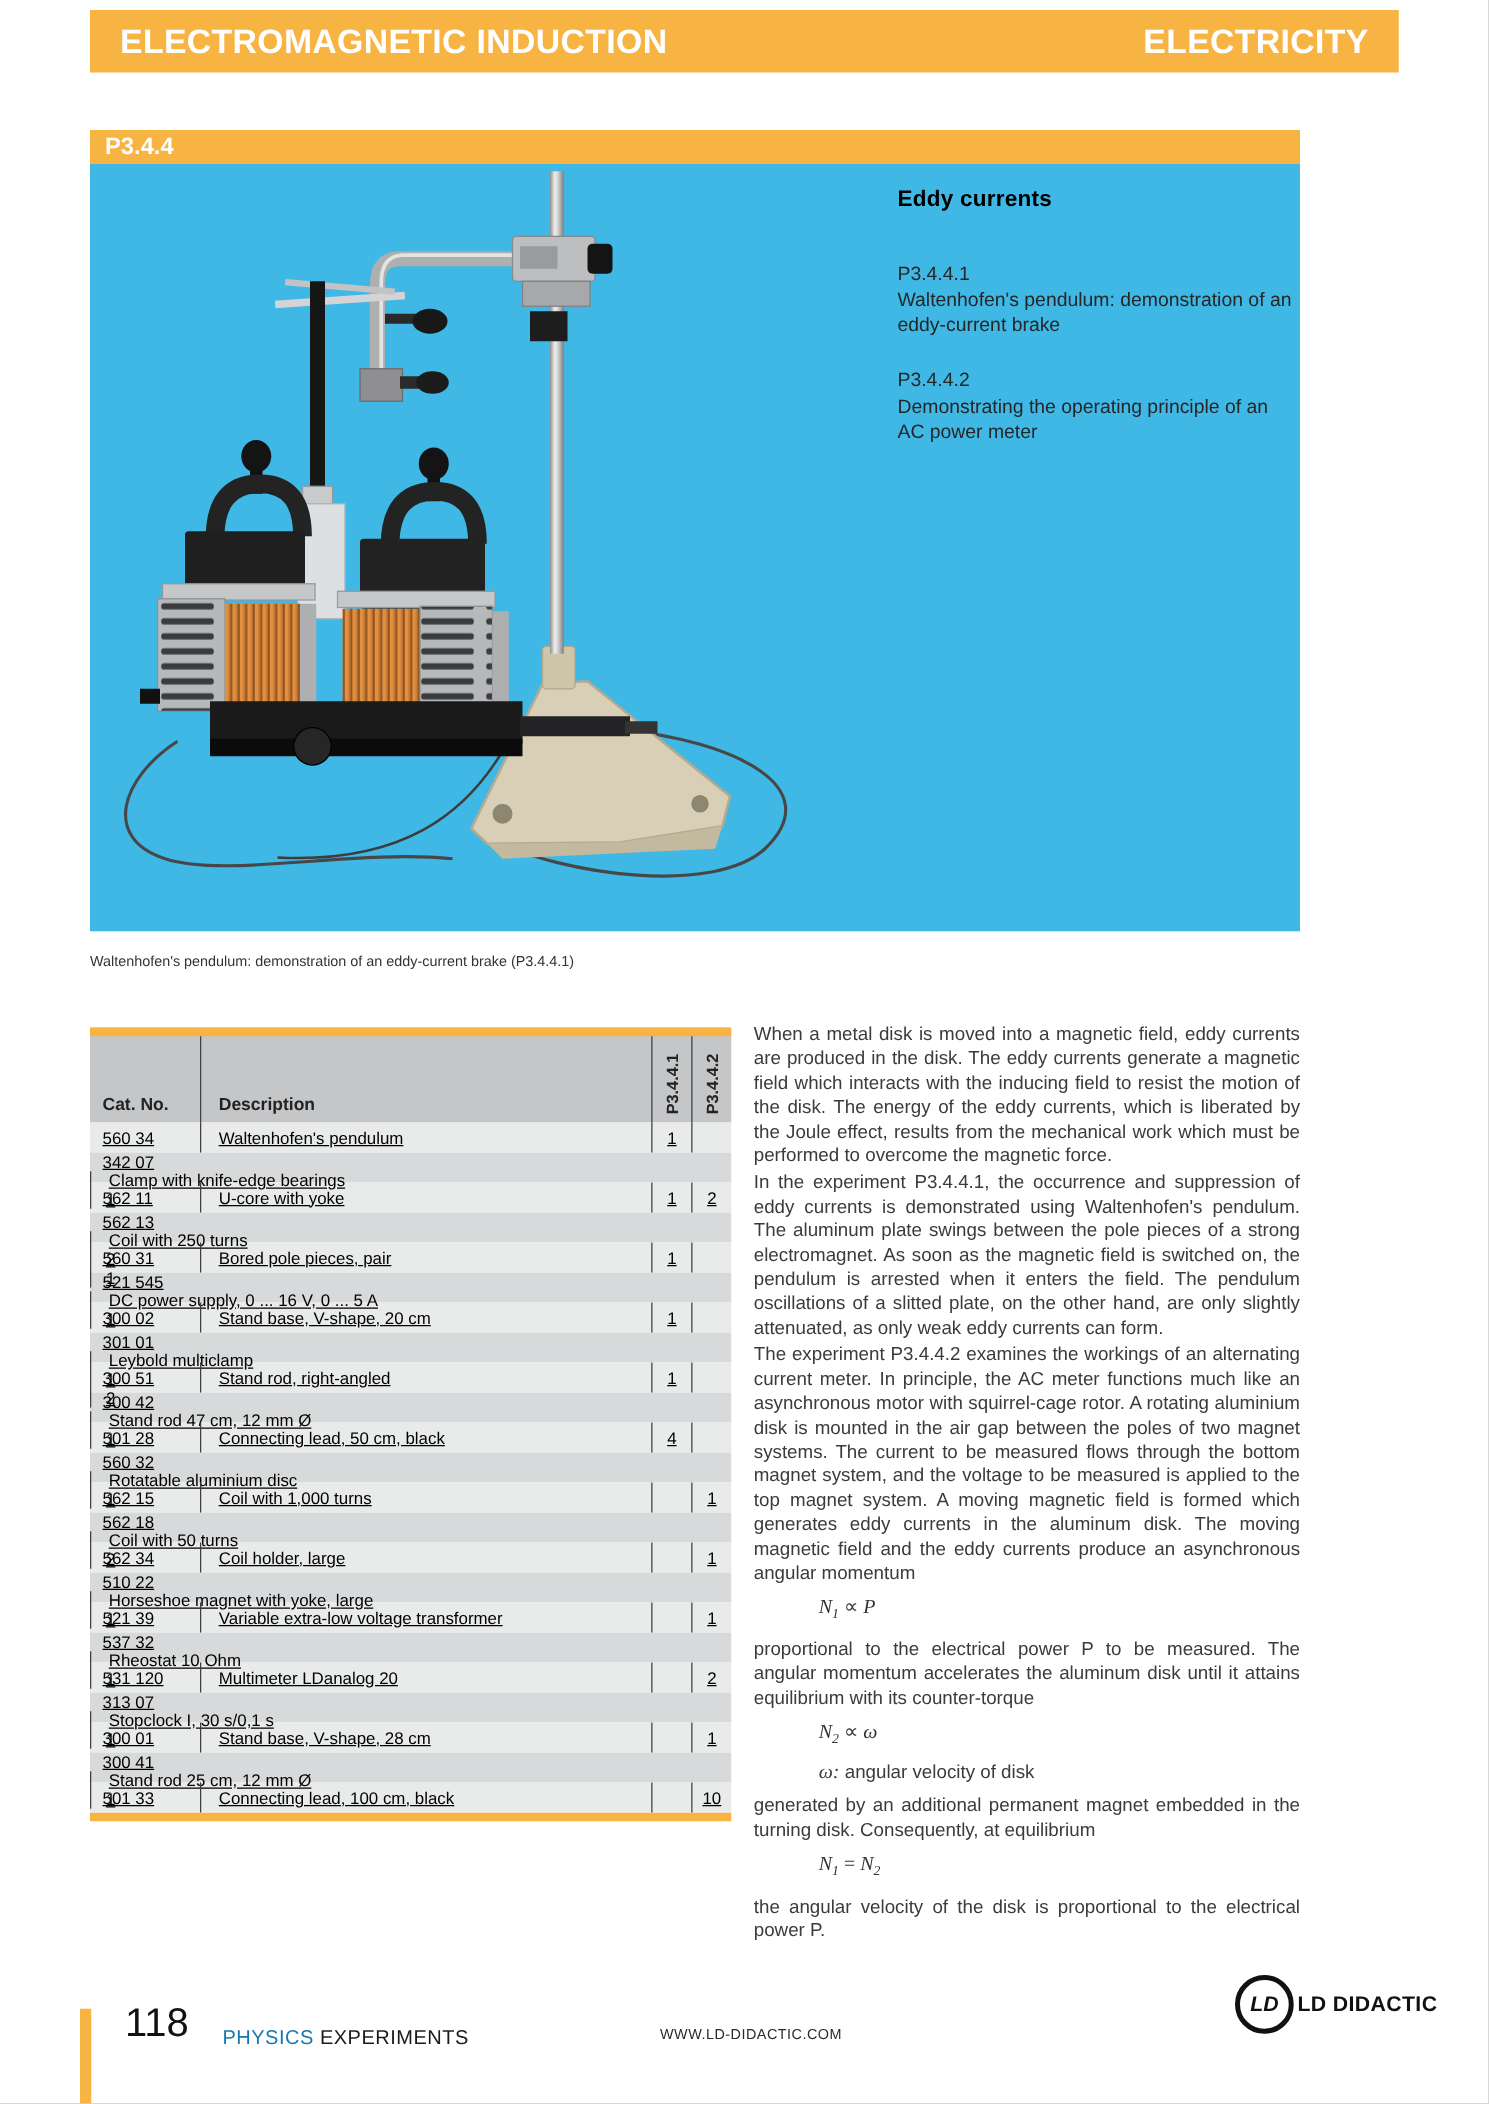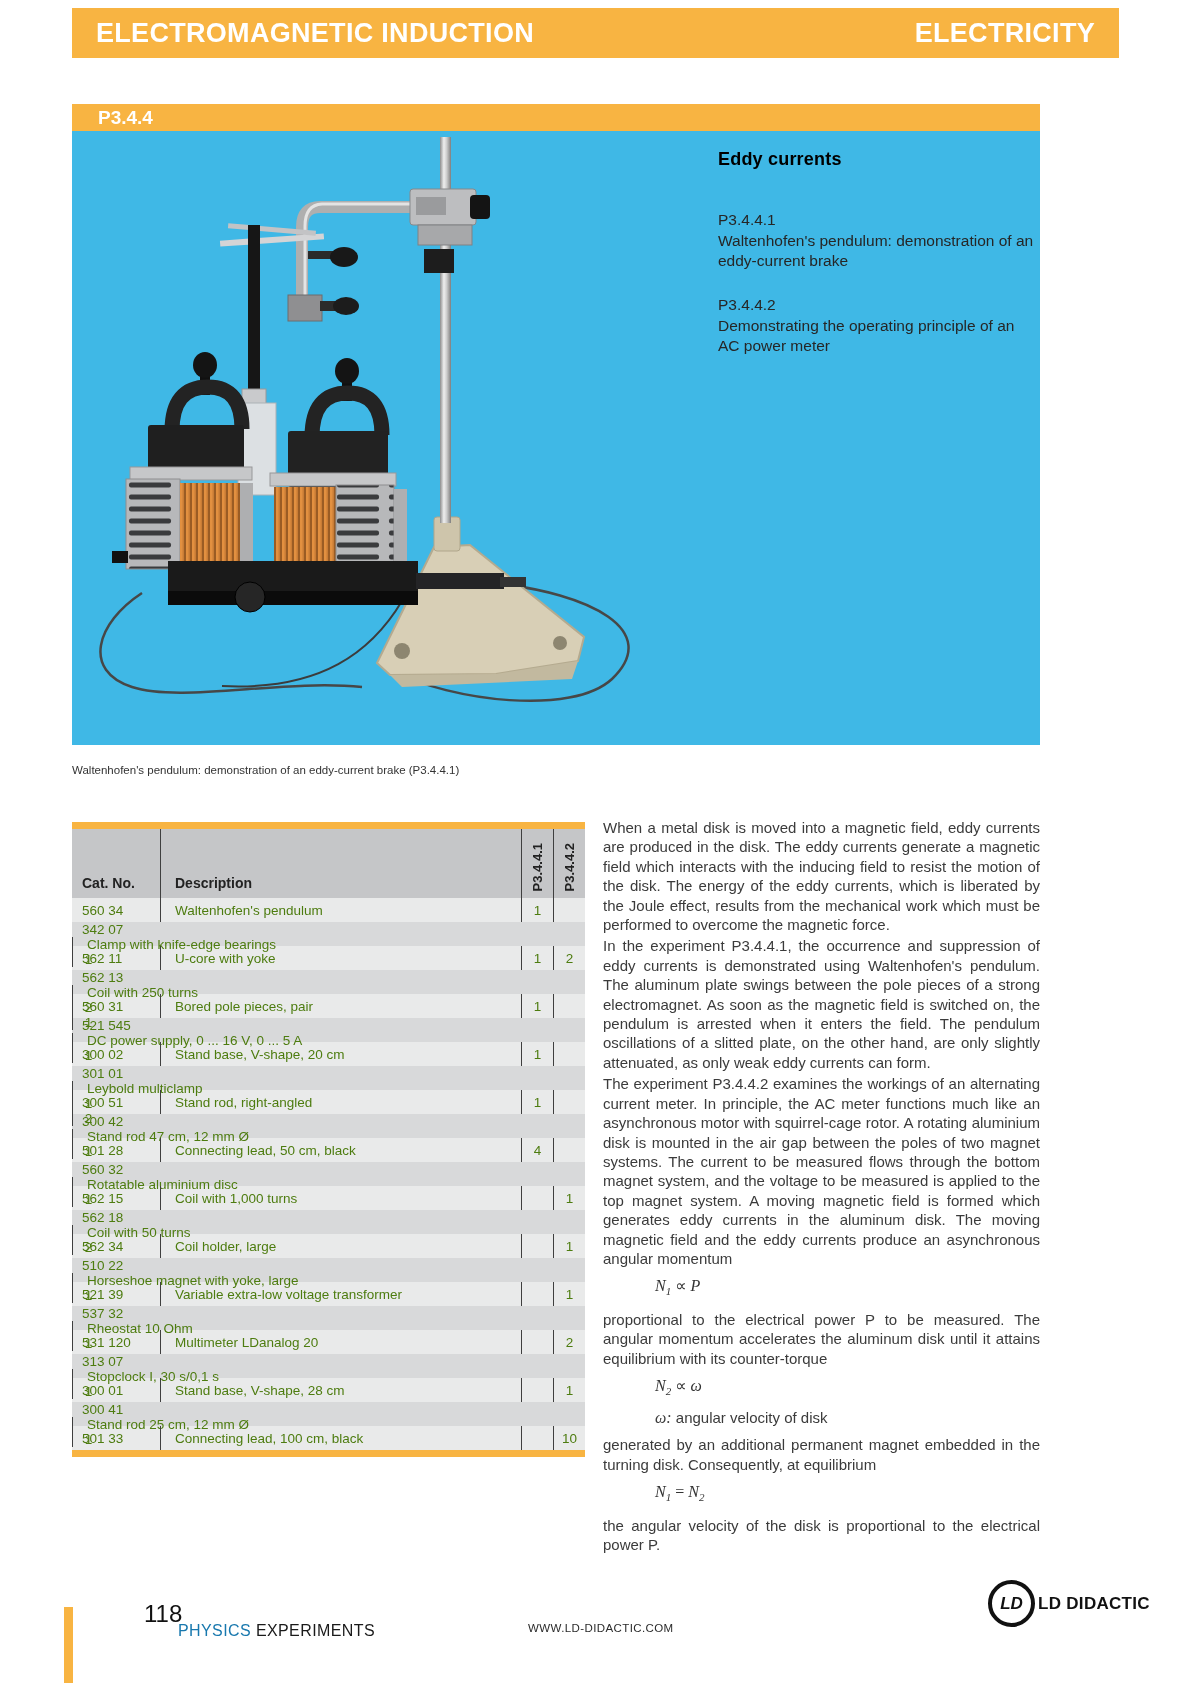--- a/index.html
+++ b/index.html
@@ -11,62 +11,62 @@
   body{background:#888;font-family:"Liberation Sans",sans-serif;}
   .page{position:relative;width:1191px;height:1683px;background:#ffffff;overflow:hidden;margin:0 auto;}
 
   
   .topbar{position:absolute;left:72px;top:8px;width:1047px;height:50px;background:var(--orange);
     display:flex;justify-content:space-between;align-items:center;padding:0 24px;
     color:#fff;font-size:27px;font-weight:700;letter-spacing:0.3px;gap:44px;}
 
   
   .sectionbar{position:absolute;left:72px;top:104px;width:968px;height:27px;background:var(--orange);
-    display:flex;align-items:center;padding-left:26px;color:#fff;font-weight:700;font-size:19px;}
+    display:flex;align-items:center;padding-left:12px;color:#fff;font-weight:700;font-size:19px;}
 
   
   .hero{position:absolute;left:72px;top:131px;width:968px;height:614px;background:var(--blue);}
   .hero svg{position:absolute;left:0;top:0;}
   .hero-text{position:absolute;left:646px;top:18px;width:316px;color:#262626;}
   .hero-text h1{font-size:18px;color:#000;margin:0 0 40px 0;letter-spacing:0.2px;}
   .exp{margin-bottom:24px;font-size:15.5px;line-height:20px;}
   .exp .code{margin-bottom:1px;}
 
   .caption{position:absolute;left:72px;top:764px;font-size:11.5px;color:#333;}
 
   
   .equip{position:absolute;left:72px;top:822px;width:513px;border-bottom:7px solid var(--orange);}
   .thead{display:flex;height:76px;background:#C5C6C8;border-top:7px solid var(--orange);}
   .thead>div{display:flex;align-items:flex-end;padding-bottom:7px;font-weight:700;font-size:14px;color:#222;}
   .c-cat{width:88px;padding-left:10px;}
   .c-desc{flex:1;border-left:1.5px solid #3f3f3f;padding-left:14px;}
   .c-q{width:32px;border-left:1.5px solid #3f3f3f;justify-content:center;}
   .thead .c-q{align-items:flex-end;}
   .vhead{writing-mode:vertical-rl;transform:rotate(180deg);font-weight:700;font-size:13px;color:#222;}
-  .trow{display:flex;height:24px;font-size:13.5px;color:#4d7c0f;}
+  .trow{display:flex;height:24px;font-size:13.5px;color:#000000;text-decoration:underline;}
   .trow>div{display:flex;align-items:center;height:100%;}
   .trow .c-q{justify-content:center;}
   .trow.light{background:#E9EAEA;}
   .trow.dark{background:#D8D9DA;flex-direction:column;}
 
   
   .article{position:absolute;left:603px;top:818px;width:437px;font-size:15px;line-height:19.4px;
     color:#3b3b3b;text-align:justify;}
   .apara{margin:0 0 2px 0;}
   .formula{margin:8px 0 8px 52px;text-align:left;font-family:"Liberation Serif",serif;
     font-size:16px;color:#333;}
   .fvar{font-style:italic;}
   .fsub{font-style:italic;font-size:11px;vertical-align:sub;}
   .fop{font-style:normal;}
   .fnote{margin:-2px 0 8px 52px;text-align:left;font-size:15px;color:#3b3b3b;}
   .fnote .fvar{font-family:"Liberation Serif",serif;font-size:16px;}
 
   
   .footer-tab{position:absolute;left:64px;top:1607px;width:9px;height:76px;background:var(--orange);}
-  .page-num{position:absolute;left:100px;top:1600px;font-size:24px;color:#111;margin-left:44px;}
+  .page-num{position:absolute;left:100px;top:1600px;font-size:32px;color:#111;}
   .series{position:absolute;left:178px;top:1622px;font-size:16px;letter-spacing:0.4px;color:#1a1a1a;}
   .series .blue{color:var(--physics-blue);}
   .website{position:absolute;left:528px;top:1622px;font-size:11.5px;color:#2b2b2b;letter-spacing:0.4px;}
   .logo{position:absolute;left:988px;top:1580px;display:flex;align-items:center;color:#111;}
   .logo-circle{width:47px;height:47px;border:4px solid #111;border-radius:50%;
     display:flex;align-items:center;justify-content:center;font-weight:700;font-style:italic;font-size:17px;}
   .logo-text{font-weight:700;font-size:17px;margin-left:3px;letter-spacing:0.3px;}
 </style>
 </head>
 <body>

